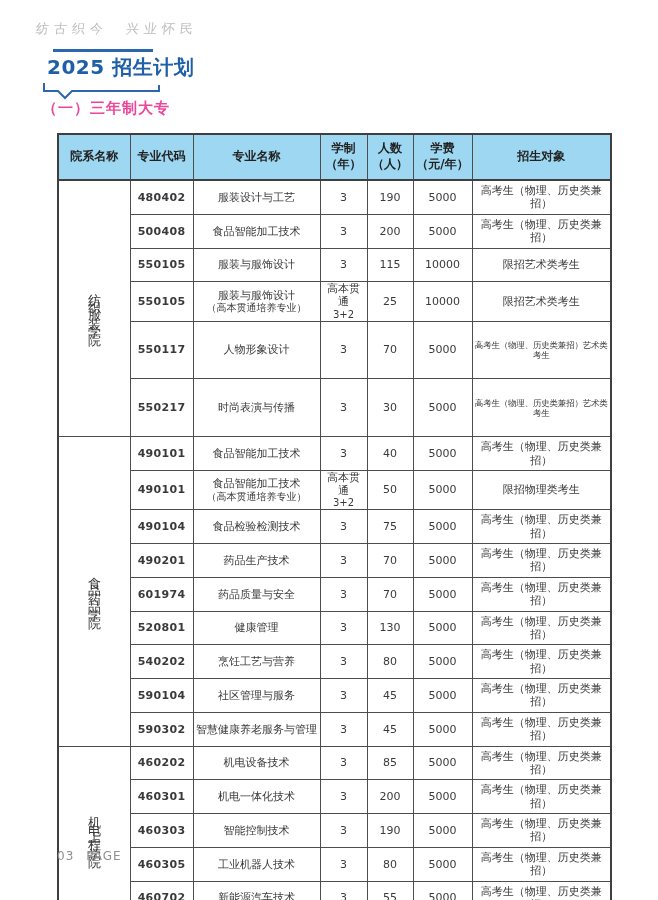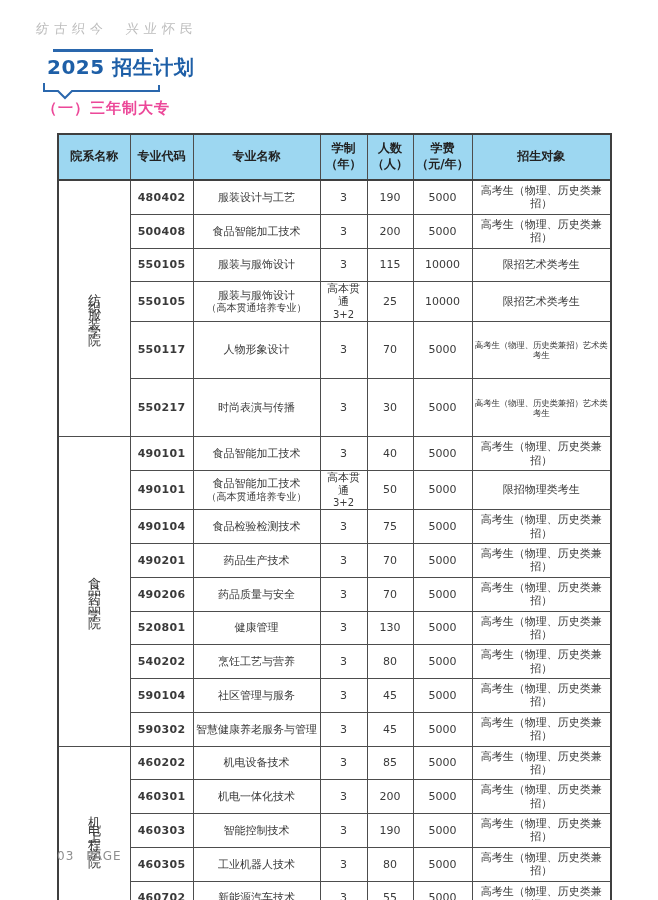--- a/index.html
+++ b/index.html
@@ -227,21 +227,21 @@
           <div>药品生产技术</div>
         </td>
         <td class="duration">
           <div>3</div>
         </td>
         <td>70</td>
         <td>5000</td>
         <td class="target">高考生（物理、历史类兼招）</td>
       </tr>
       <tr>
-        <td class="code">490206</td>
+        <td class="code">601974</td>
         <td class="major">
           <div>药品质量与安全</div>
         </td>
         <td class="duration">
           <div>3</div>
         </td>
         <td>70</td>
         <td>5000</td>
         <td class="target">高考生（物理、历史类兼招）</td>
       </tr>

